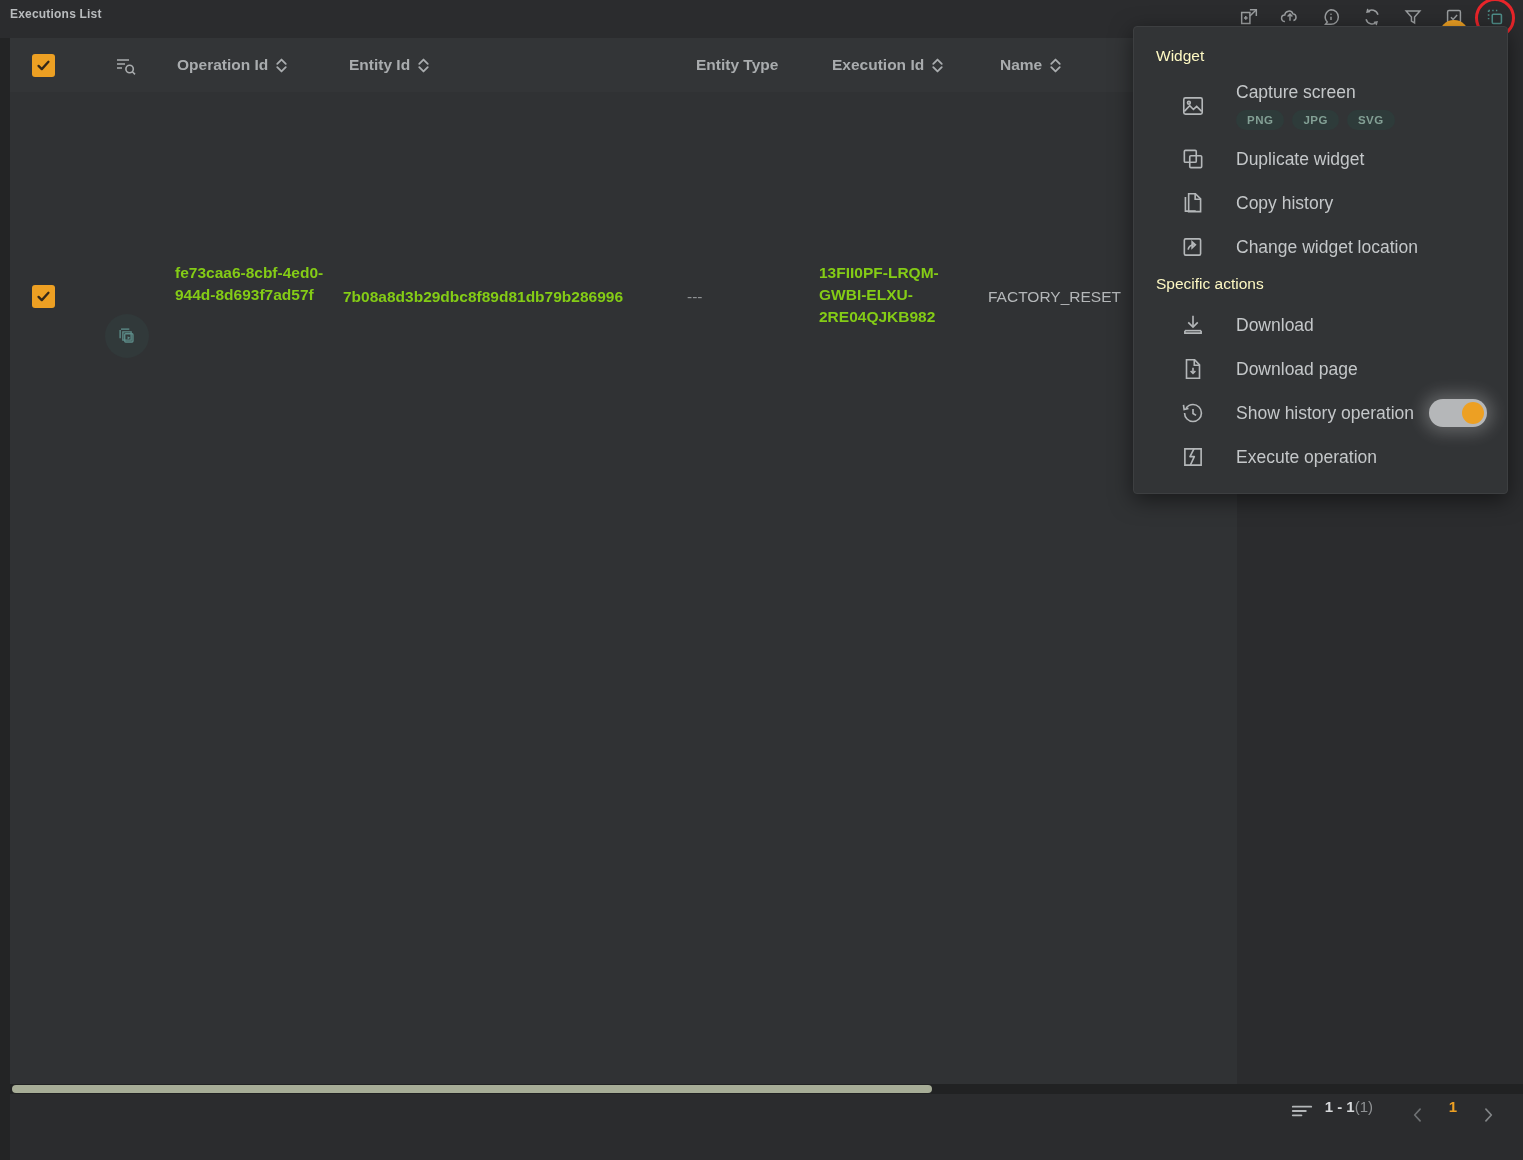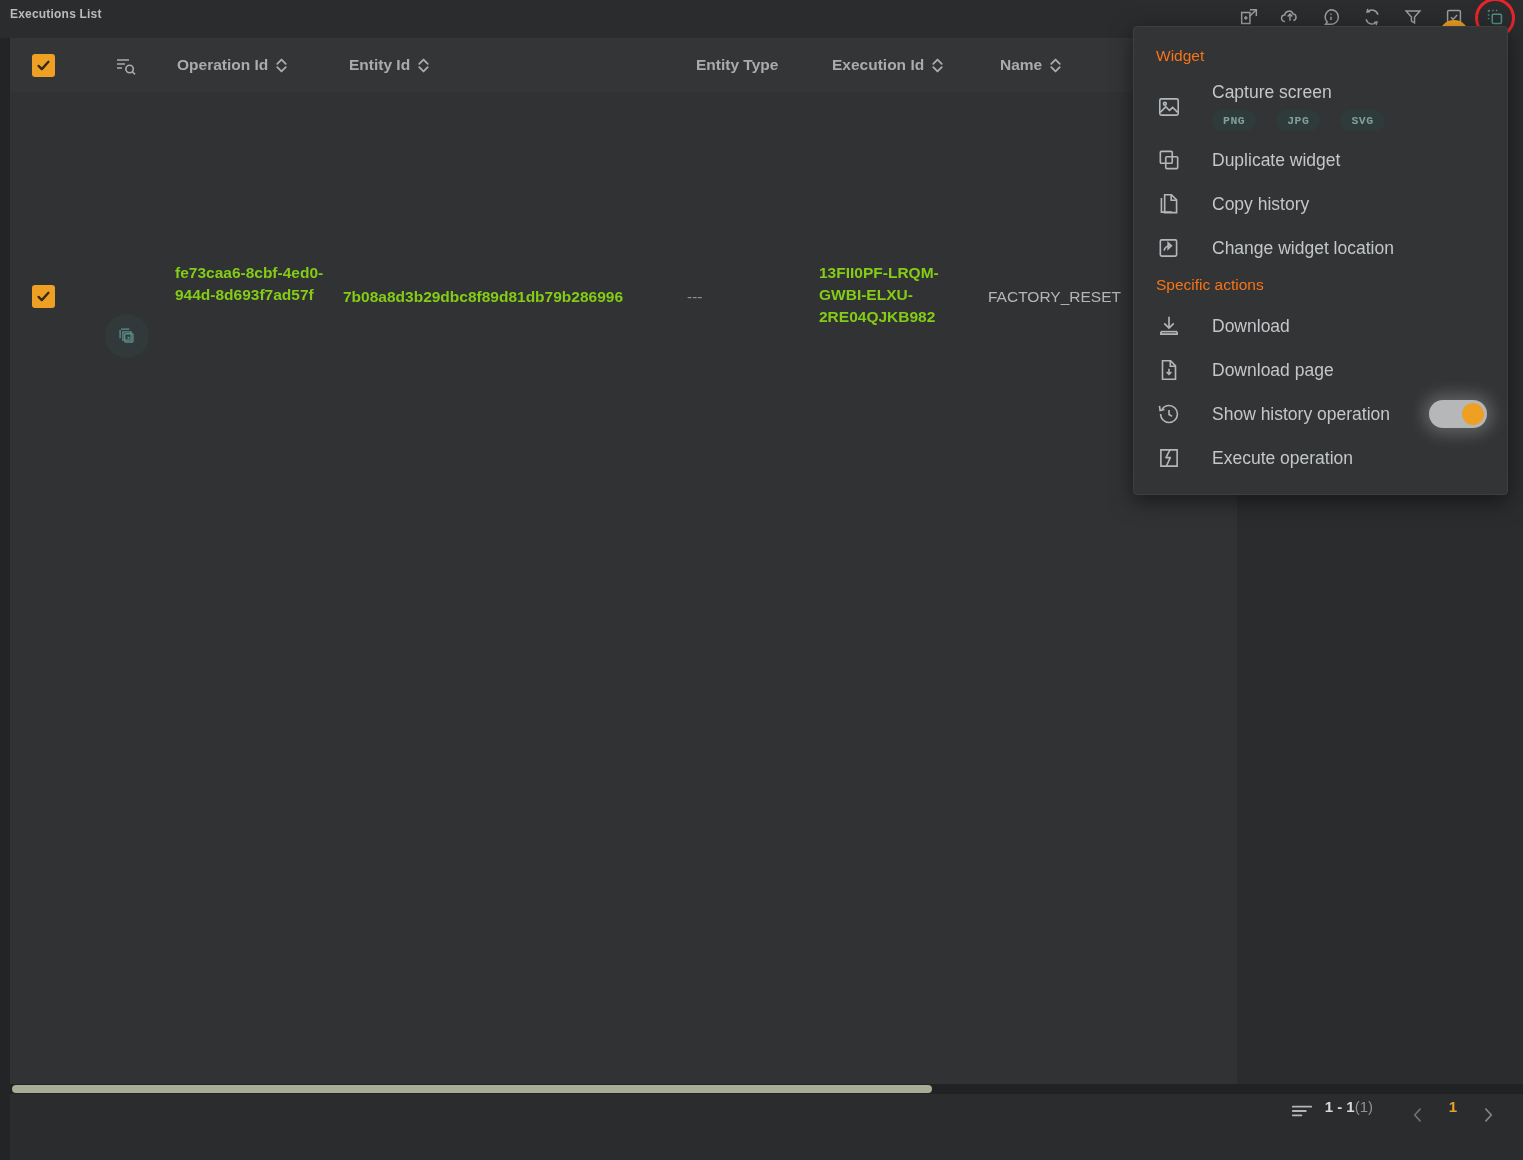--- a/index.html
+++ b/index.html
@@ -153,37 +153,38 @@
     position: absolute; left: 1133px; top: 26px; width: 375px;
     background: #323436;
     border: 1px solid #3d3f41;
     border-radius: 4px;
     box-shadow: 0 6px 22px rgba(0,0,0,.5);
     padding: 14px 0 14px 0;
     z-index: 10;
   }
   .menu-section {
     padding: 6px 0 10px 22px;
-    font-size: 15.5px; color: #f97316;
+    font-size: 15.5px; color: #fef9c3;
   }
   .menu-item {
     position: relative;
     display: flex; align-items: center;
     padding: 7px 18px 7px 22px;
     cursor: pointer;
+    margin-left: 24px;
   }
   .mi-icon {
     width: 34px; min-width: 34px; height: 30px;
     display: flex; align-items: center; justify-content: flex-start;
   }
   .mi-body { margin-left: 22px; flex: 1; }
   .mi-label {
     font-size: 17.5px; color: #c4c7c9; white-space: nowrap;
   }
-  .mi-pills { display: flex; gap: 20px; margin-top: 7px; font-family: Liberation Mono, monospace; }
+  .mi-pills { display: flex; gap: 8px; margin-top: 7px; }
   .pill {
     background: #2e3b3a; color: #83a095;
     font-size: 11.5px; font-weight: bold; letter-spacing: .5px;
     padding: 4px 11px; border-radius: 10px; cursor: pointer;
   }
   .toggle {
     position: absolute; right: 20px; top: 50%; transform: translateY(-50%);
     width: 58px; height: 28px; border-radius: 14px;
     background: #b5b7b9; cursor: pointer;
     box-shadow: 0 0 16px 6px rgba(255,255,255,.22);

